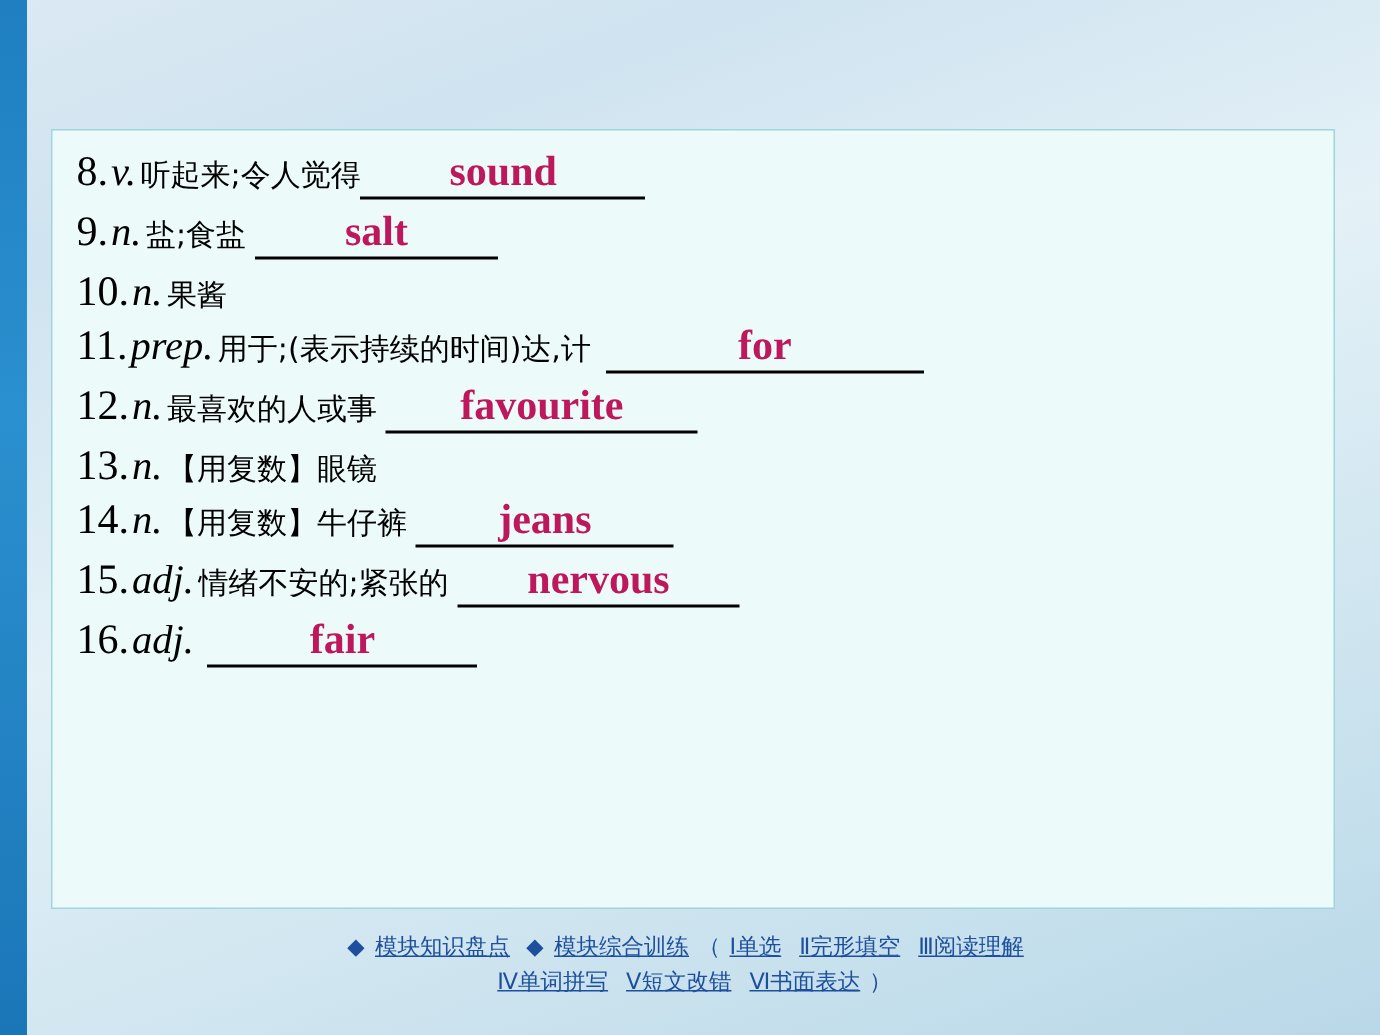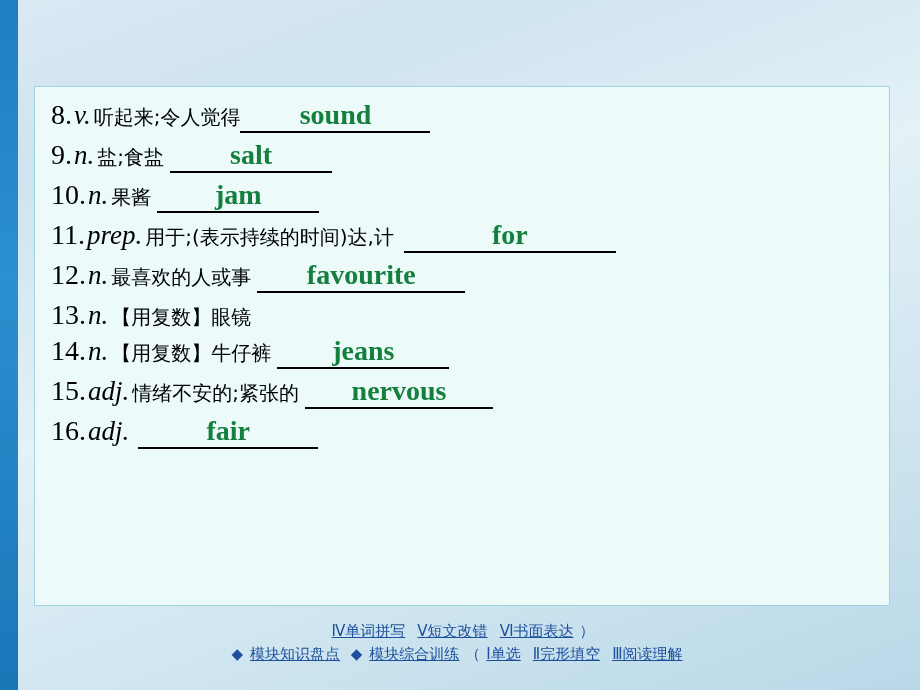--- a/index.html
+++ b/index.html
@@ -58,21 +58,21 @@
     margin-right: 3px;
   }
   .line .cn {
     font-family: "DejaVu Sans", sans-serif;
     font-size: 20px;
     letter-spacing: 0px;
   }
   .answer {
     position: relative;
     display: inline-block;
-    color: #15803d;
+    color: #be185d;
     font-weight: bold;
     font-family: "Liberation Serif", serif;
     font-size: 28px;
     text-align: center;
     border-bottom: 2px solid #000000;
     padding: 0 6px 2px 6px;
     margin-left: 6px;
   }
   .pad-l-0 { margin-left: 0px; }
 
@@ -126,21 +126,20 @@
       <span class="num">9.</span>
       <span class="pos">n.</span>
       <span class="cn">盐;食盐</span>
       <span class="answer" style="width:150px">salt</span>
     </div>
 
     <div class="line">
       <span class="num">10.</span>
       <span class="pos">n.</span>
       <span class="cn">果酱</span>
-      <span class="answer" style="width:150px">jam</span>
     </div>
 
     <div class="line line-11">
       <span class="num">11.</span>
       <span class="pos">prep.</span>
       <span class="cn">用于;(表示持续的时间)达,计</span>
       <span class="answer" style="width:200px">for</span>
     </div>
 
     <div class="line">
@@ -173,21 +172,21 @@
     <div class="line">
       <span class="num">16.</span>
       <span class="pos">adj.</span>
       <span class="answer" style="width:168px">fair</span>
     </div>
 
   </div>
 
   <div class="footer">
     <span class="row">
-      <span class="item">Ⅳ单词拼写</span><span class="item">Ⅴ短文改错</span><span class="item">Ⅵ书面表达</span><span class="plain">）</span>
+      <span class="diamond">◆</span><span class="item">模块知识盘点</span>
+      <span class="diamond">◆</span><span class="item">模块综合训练</span><span class="plain">（</span><span class="item">Ⅰ单选</span><span class="item">Ⅱ完形填空</span><span class="item">Ⅲ阅读理解</span>
     </span>
     <span class="row">
-      <span class="diamond">◆</span><span class="item">模块知识盘点</span>
-      <span class="diamond">◆</span><span class="item">模块综合训练</span><span class="plain">（</span><span class="item">Ⅰ单选</span><span class="item">Ⅱ完形填空</span><span class="item">Ⅲ阅读理解</span>
+      <span class="item">Ⅳ单词拼写</span><span class="item">Ⅴ短文改错</span><span class="item">Ⅵ书面表达</span><span class="plain">）</span>
     </span>
   </div>
 
 </div>
 
 </body></html>

